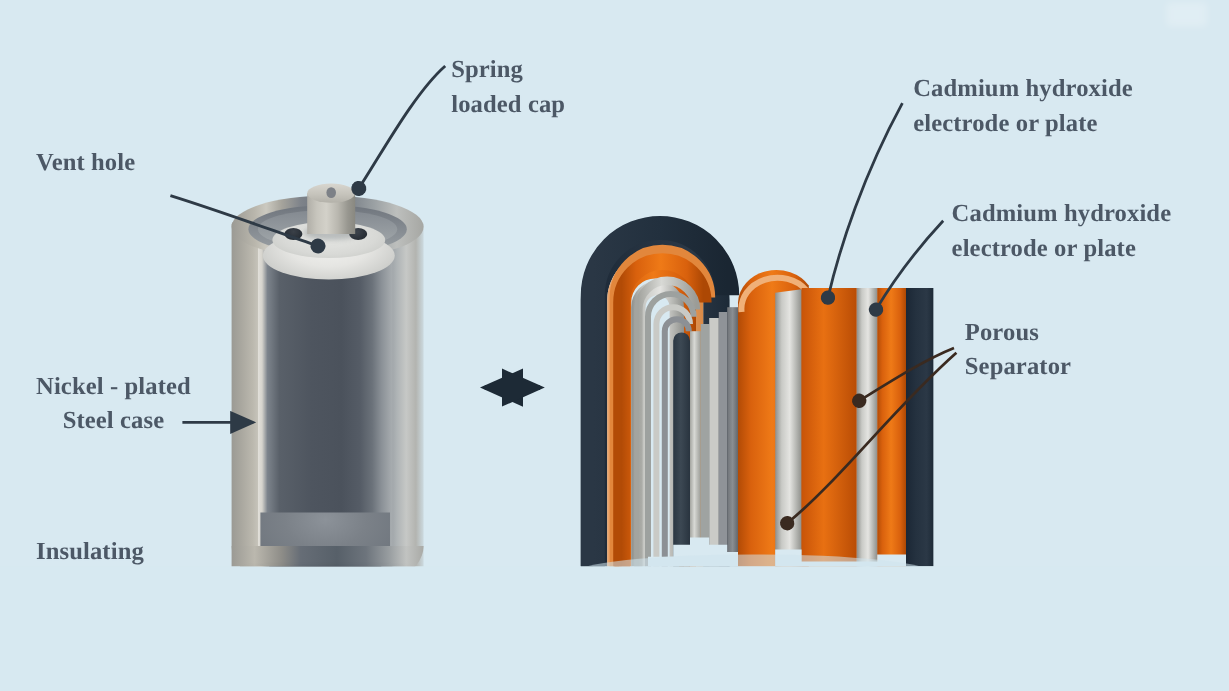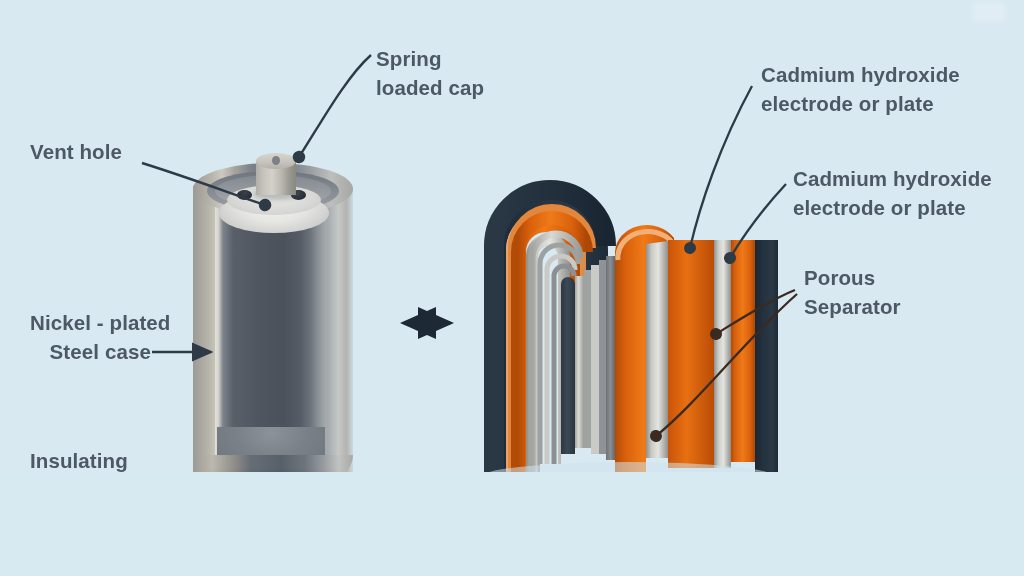--- a/index.html
+++ b/index.html
@@ -7,21 +7,21 @@
     margin: 0;
     padding: 0;
     background: #d7e9f1;
   }
   #stage {
     position: relative;
     width: 1024px;
     height: 472px;
     background: #d8e9f1;
     overflow: hidden;
-    font-family: Liberation Sans, sans-serif;
+    font-family: Liberation Serif, serif;
   }
 
   
   .watermark {
     position: absolute;
     top: 2px;
     right: 18px;
     width: 34px;
     height: 20px;
     background: rgba(255,255,255,0.22);
@@ -432,21 +432,21 @@
     <path d="M797,294 C745,340 700,400 656,436" stroke="#3a2a20" stroke-width="2.3" fill="none" marker-end="url(#dotO)"></path>
 
     <g>
       <line x1="404" y1="323" x2="450" y2="323" stroke="#1d2a36" stroke-width="4" marker-start="url(#triL)" marker-end="url(#triR)"></line>
     </g>
   </svg>
 
   <div class="label" style="left:376px; top:44px;">Spring
 loaded cap</div>
 
-  <div class="label" style="left:30px; top:137px;">Vent hole</div>
+  <div class="label" style="left:30px; top:122px;">Vent hole</div>
 
   <div class="label" style="left:30px; top:308px;text-align:center;">Nickel - plated
 Steel case</div>
 
   <div class="label" style="left:30px; top:446px;">Insulating
 loaded</div>
 
   <div class="label right" style="left:761px; top:60px;">Cadmium hydroxide
 electrode or plate</div>
 

